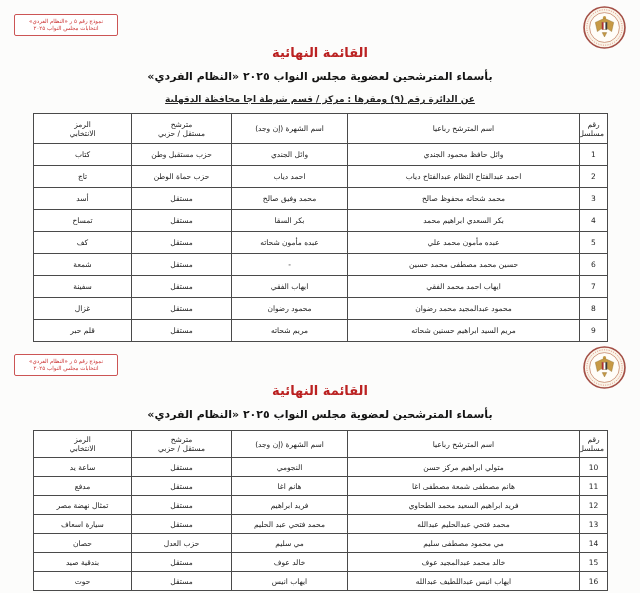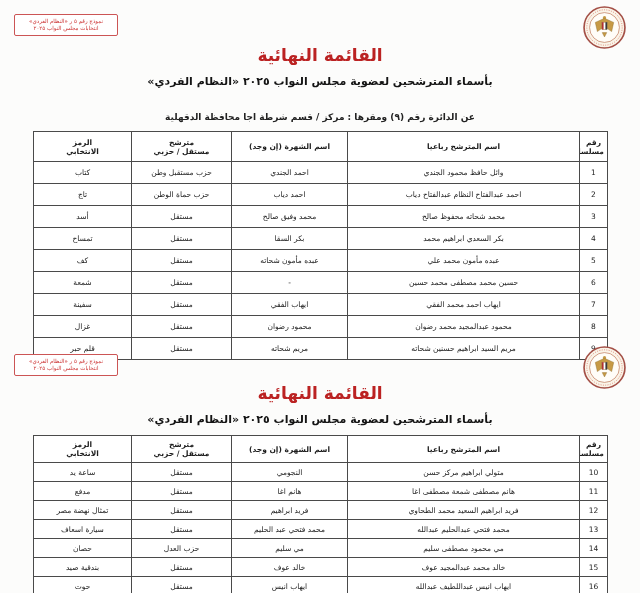--- a/index.html
+++ b/index.html
@@ -13,44 +13,44 @@
   .page1{height:340px;}
   .page2{height:253px;}
   .stamp{
     position:absolute;left:14px;top:14px;width:98px;
     border:1px solid #cc5555;border-radius:2px;
     color:#cc3333;font-size:5.5px;line-height:7px;
     text-align:center;padding:3px 2px;background:#fff;
   }
   .emblem{position:absolute;right:13px;top:5px;width:45px;height:45px;}
   .title{
-    color:#bb2222;font-size:17px;font-weight:bold;
+    color:#bb2222;font-size:13px;font-weight:bold;
     text-align:center;margin:0;padding-top:45px;letter-spacing:.2px;
   }
   .page2 .title{padding-top:43px;}
   .subtitle{
     color:#141414;font-size:11px;font-weight:bold;
     text-align:center;margin:10px 12px 0;
   }
   .district{
     color:#222;font-size:9px;font-weight:bold;
-    text-align:center;margin-top:24px;
+    text-align:center;margin-top:11px;text-decoration:underline;
   }
   table.t{
     border-collapse:collapse;table-layout:fixed;
     width:574px;margin:9px 32px 0 34px;
     background:#fff;
   }
   .t th,.t td{
     border:1px solid #4a4a4a;
     font-size:7.5px;color:#1d1d1d;
     text-align:center;vertical-align:middle;
     padding:1px 3px;white-space:pre-line;overflow:hidden;
   }
-  .t th{font-weight:bold;line-height:9px;}
+  .t th{font-weight:normal;line-height:9px;}
   .t1 thead tr{height:30px;} .t1 tbody tr{height:22px;}
   .t2 thead tr{height:27px;} .t2 tbody tr{height:19px;}
 </style>
 </head>
 <body>
 
 <div class="sheet">
 
   <section class="page page1">
     <div class="stamp">
@@ -93,21 +93,21 @@
           <th>مترشح
 مستقل / حزبي</th>
           <th>الرمز
 الانتخابي</th>
         </tr>
       </thead>
       <tbody>
           <tr>
             <td>1</td>
             <td>وائل حافظ محمود الجندي</td>
-            <td>احمد الجندي</td>
+            <td>وائل الجندي</td>
             <td>حزب مستقبل وطن</td>
             <td>كتاب</td>
           </tr>
           <tr>
             <td>2</td>
             <td>احمد عبدالفتاح النظام عبدالفتاح دياب</td>
             <td>احمد دياب</td>
             <td>حزب حماة الوطن</td>
             <td>تاج</td>
           </tr>

